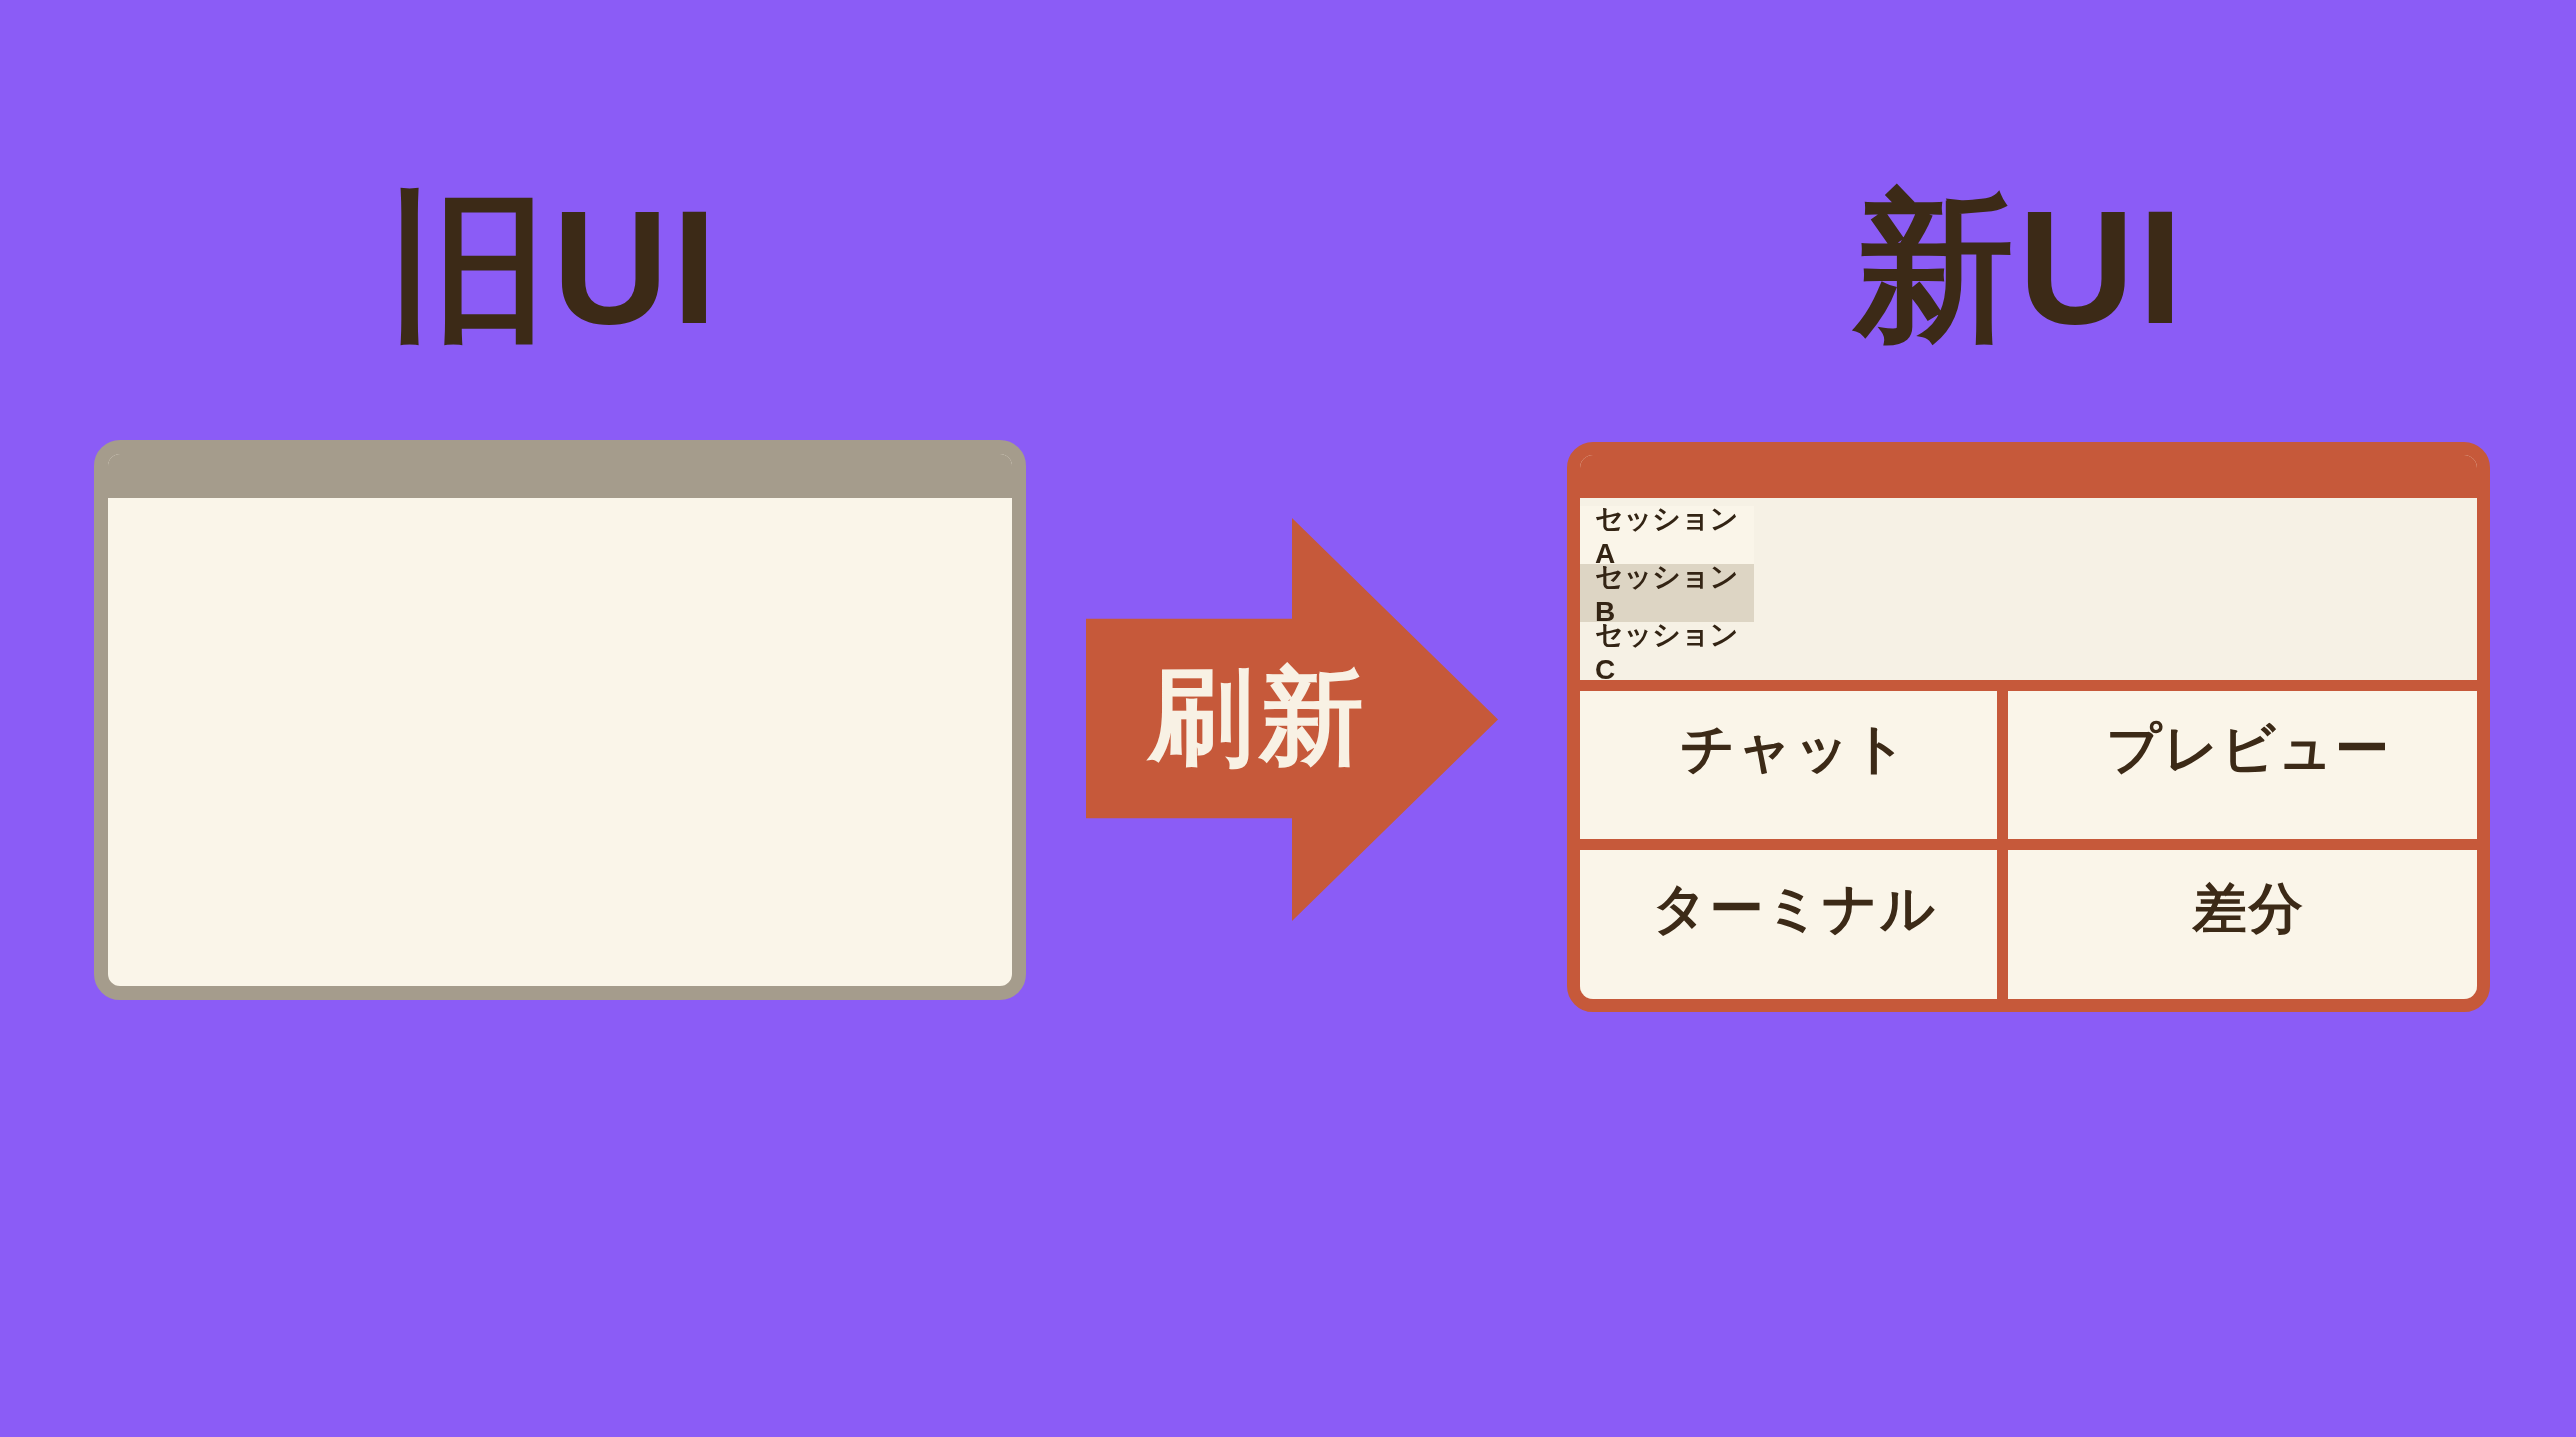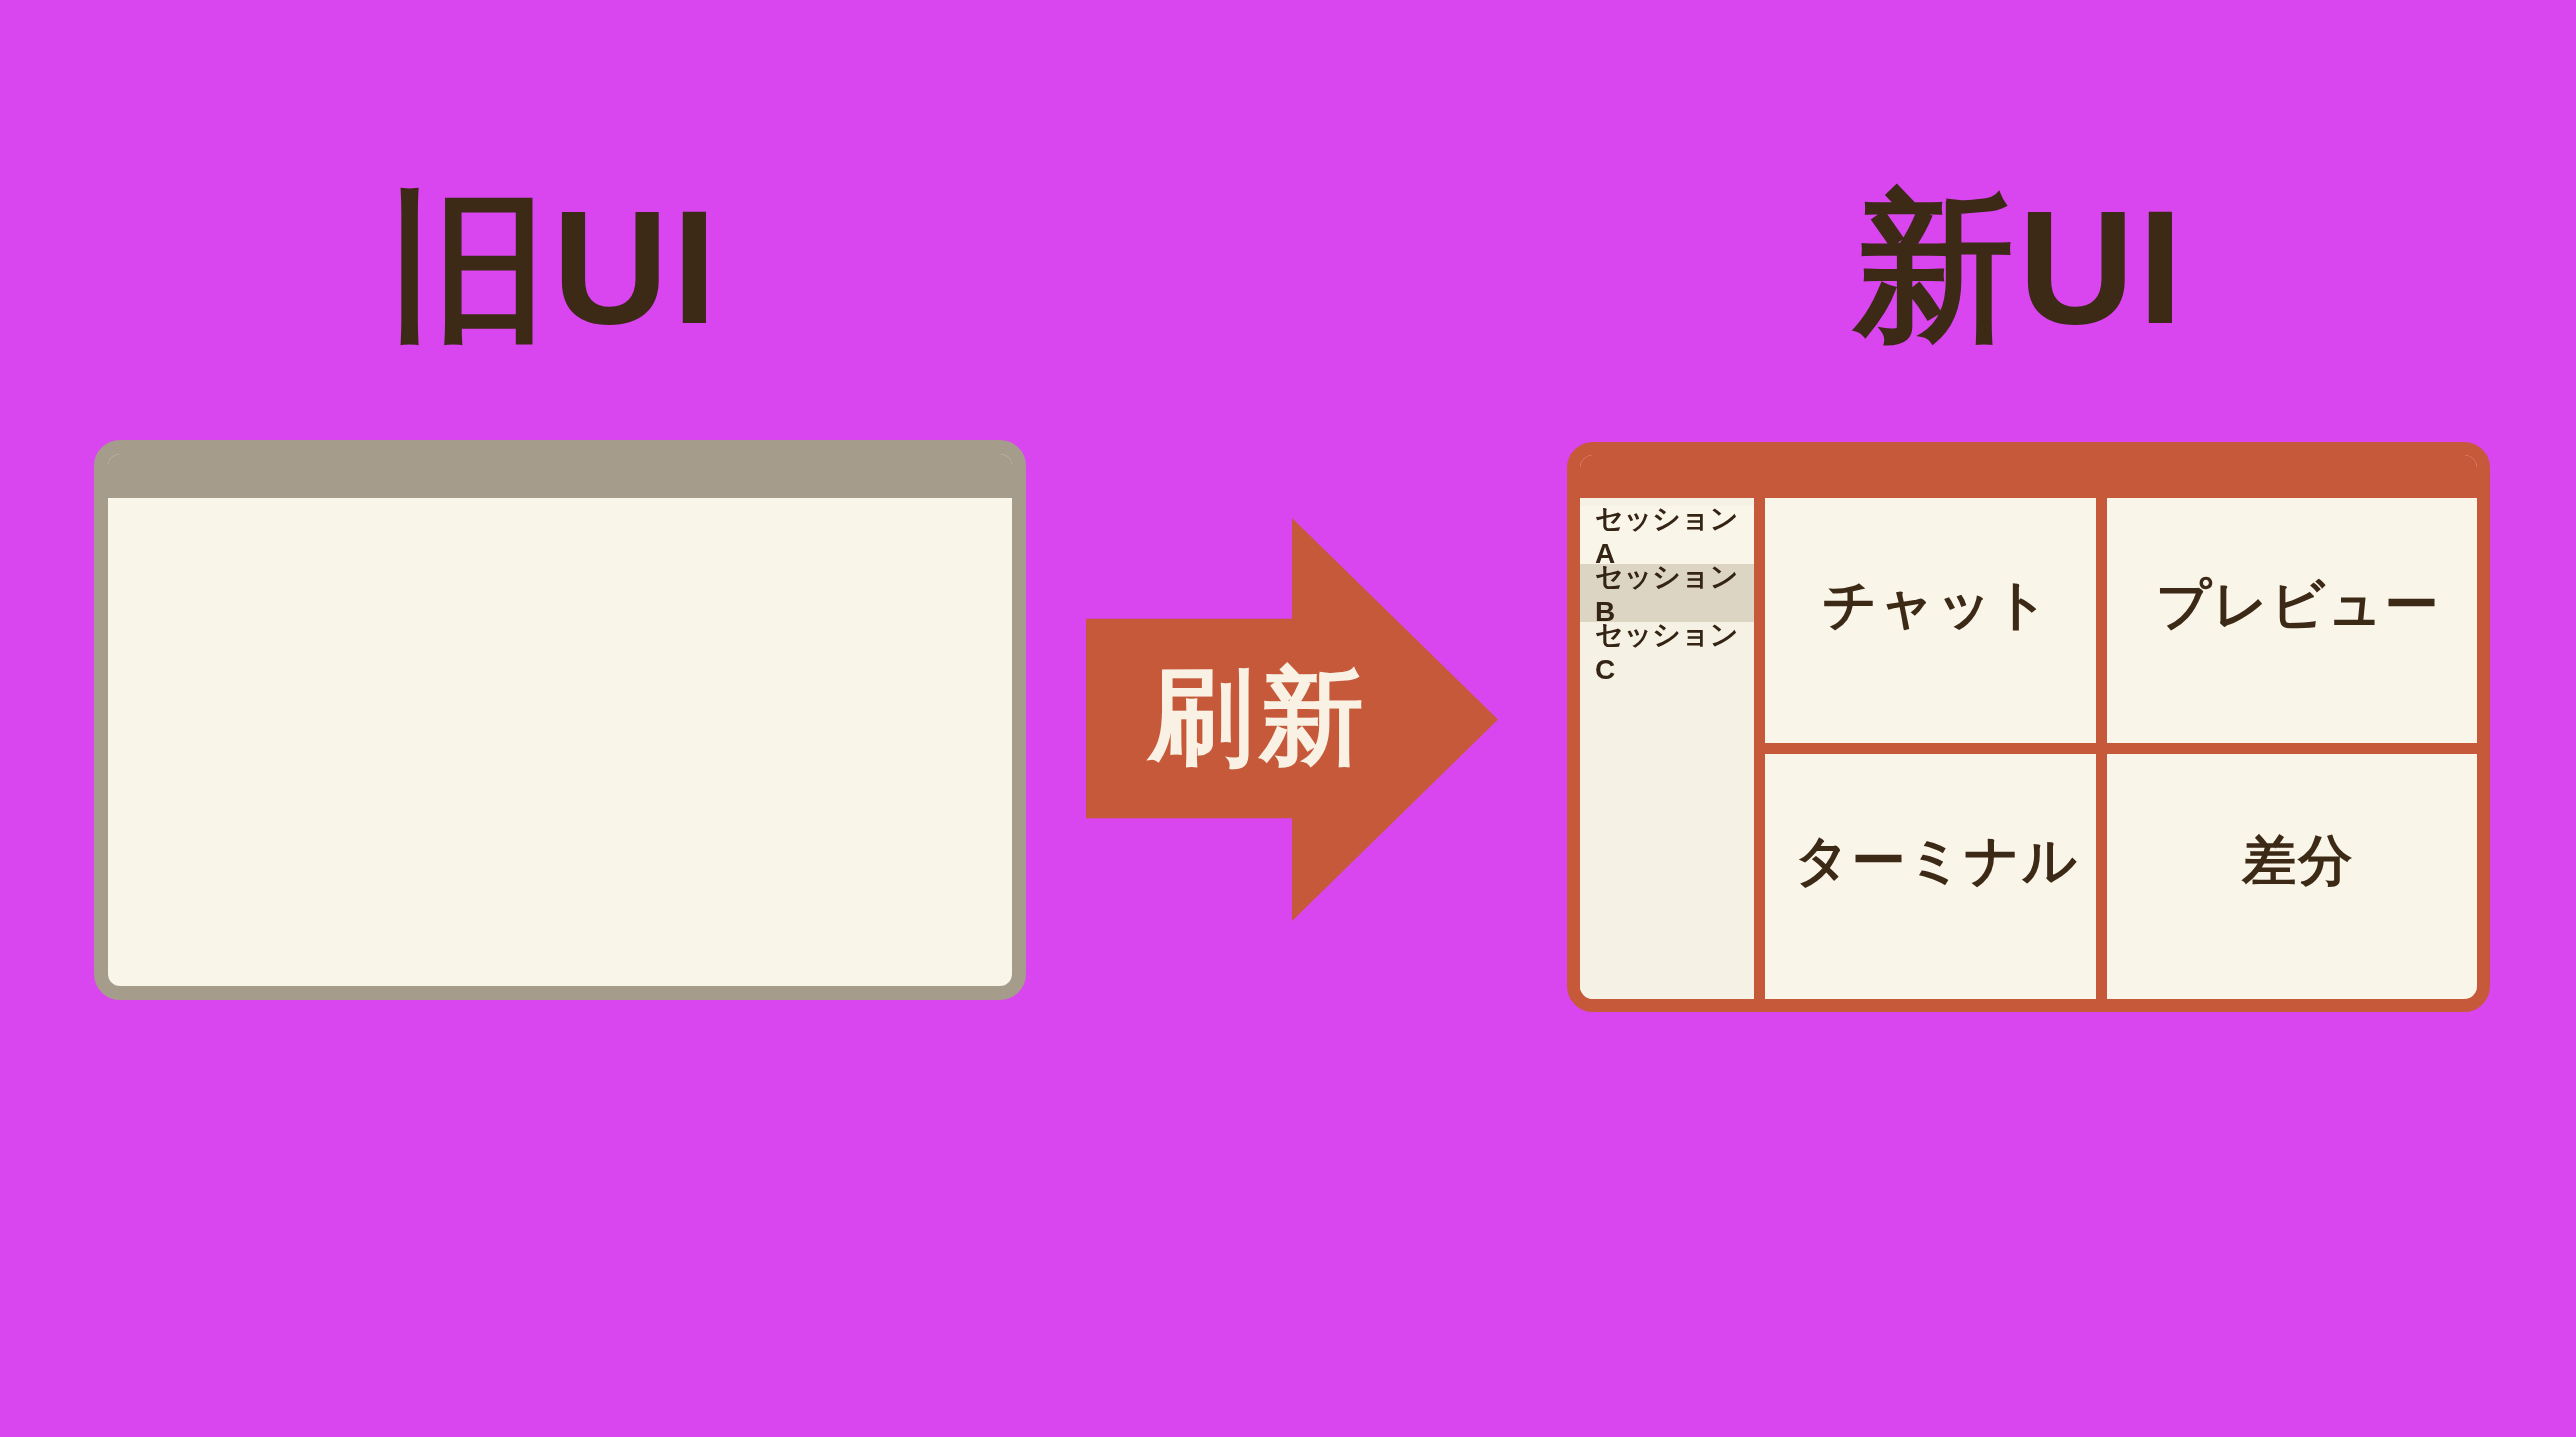--- a/index.html
+++ b/index.html
@@ -4,21 +4,21 @@
 <style>
   html, body { margin: 0; padding: 0; }
   body {
     font-family: "Liberation Sans", "DejaVu Sans", sans-serif;
     background: #f3eee1;
   }
   .canvas {
     position: relative;
     width: 2576px;
     height: 1438px;
-    background: #d946ef;
+    background: #8b5cf6;
     overflow: hidden;
   }
 
   
   .section-title {
     position: absolute;
     top: 187px;
     width: 936px;
     text-align: center;
     font-size: 161px;
@@ -110,21 +110,21 @@
   .new-titlebar {
     position: absolute;
     left: -13px; top: -13px; right: -13px;
     height: 56px;
     background: #c6593a;
   }
   .new-body {
     position: absolute;
     left: 0; right: 0; top: 43px; bottom: 0;
     display: flex;
-    flex-direction: row;
+    flex-direction: column;
     justify-content: center;
   }
   .sidebar {
     width: 174px;
     flex: 0 0 174px;
     background: #f6f1e5;
     padding-top: 7.5px;
     box-sizing: border-box;
   }
   .session-item {

